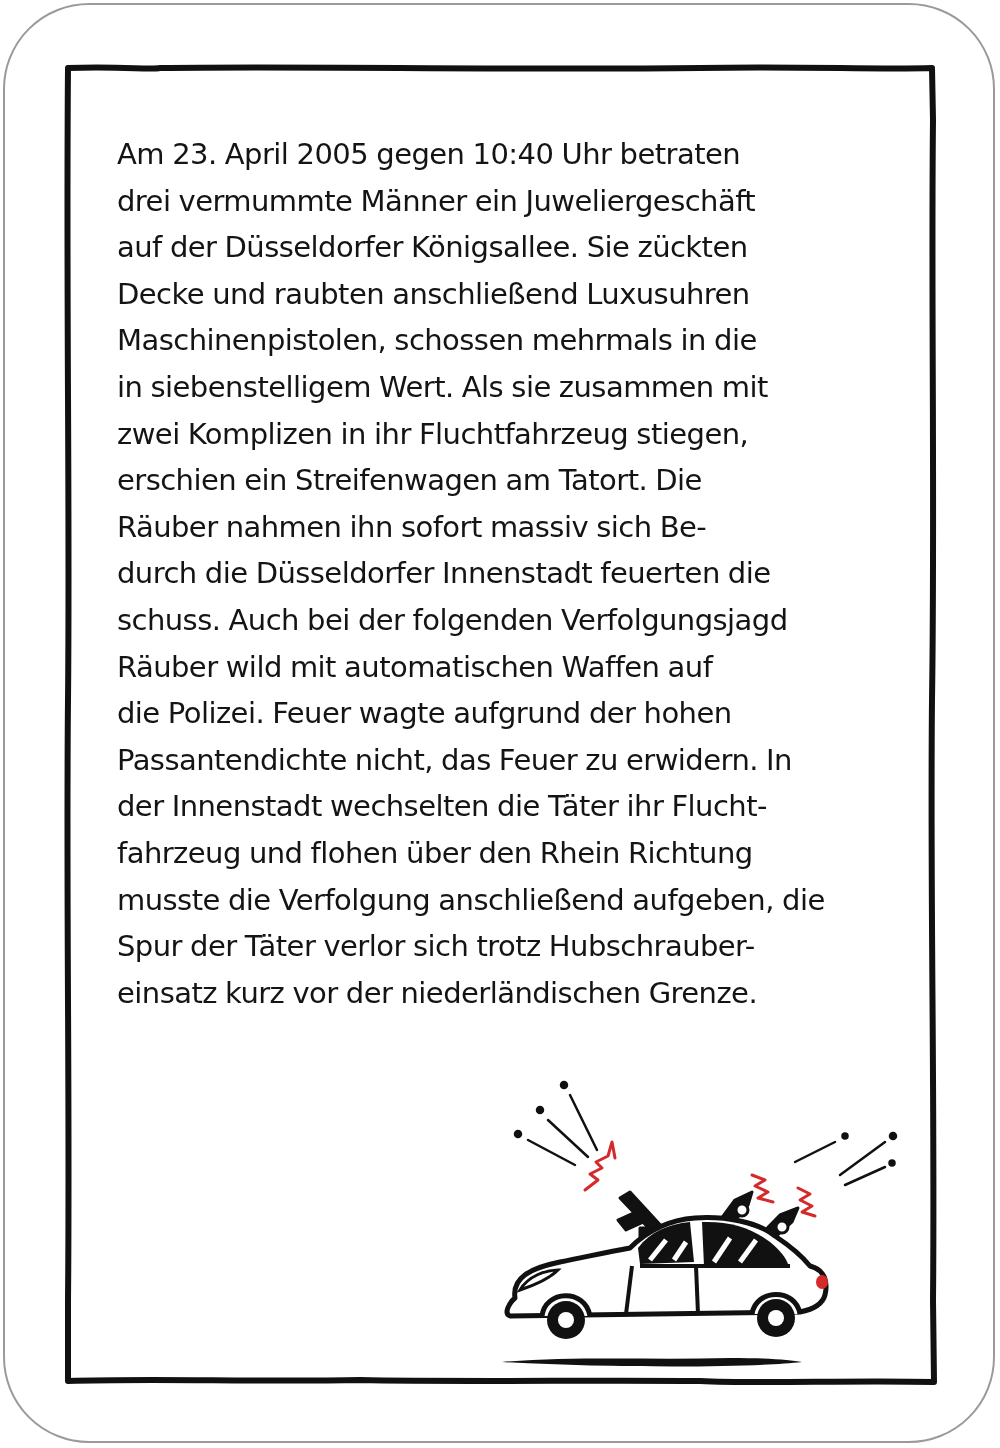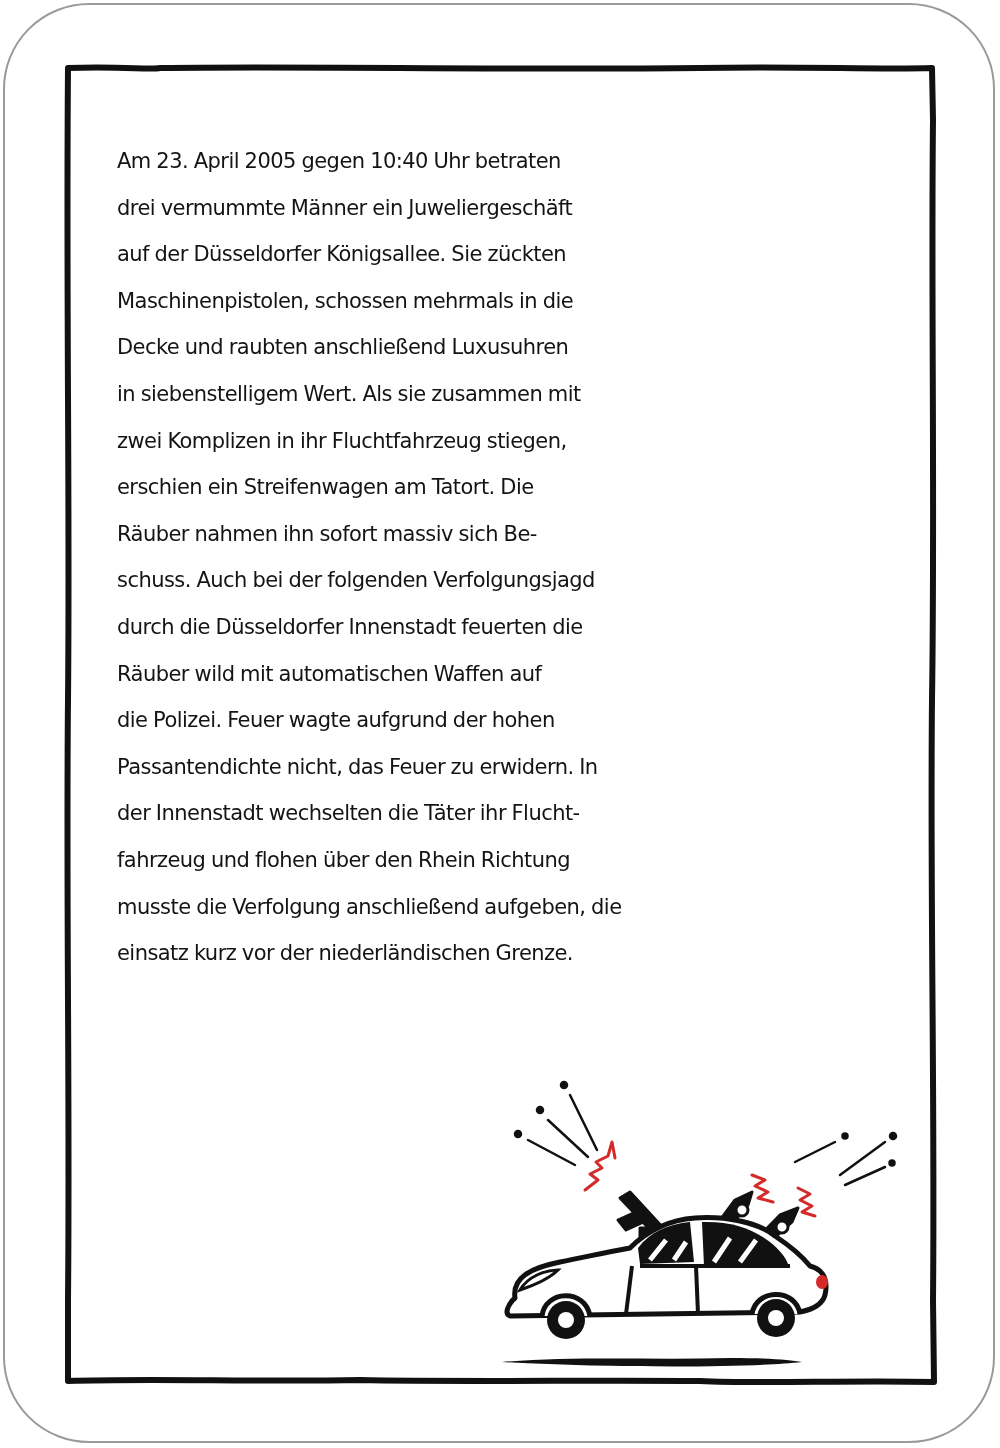--- a/index.html
+++ b/index.html
@@ -28,24 +28,24 @@
       position: absolute;
       left: 0;
       top: 0;
       width: 1000px;
       height: 1448px;
       pointer-events: none;
     }
     .text-block {
       position: absolute;
       left: 117px;
-      top: 138px;
+      top: 131px;
       width: 790px;
       font-family: "DejaVu Sans", sans-serif;
-      font-size: 21px;
+      font-size: 29px;
       line-height: 46.6px;
       color: #141414;
       letter-spacing: -0.55px;
       word-spacing: -0.5px;
     }
     .text-line {
       display: block;
       white-space: nowrap;
     }
     .illustration {
@@ -65,34 +65,35 @@
   <path d="M68,68 C120,66 150,70 160,68 C300,66 500,70 700,68 C800,66 880,70 932,68
            L933,120 C931,300 935,500 932,700 C930,900 935,1100 933,1300 L934,1382
            C850,1380 760,1384 700,1381 C600,1380 450,1382 360,1380 C250,1382 150,1378 68,1381
            L68,1300 C70,1100 66,900 68,700 C70,500 66,300 68,68 Z" fill="none" stroke="#111111" stroke-width="6" stroke-linejoin="round"></path>
 </svg>
 
 <div class="text-block">
   <span class="text-line">Am 23. April 2005 gegen 10:40 Uhr betraten</span>
   <span class="text-line">drei vermummte Männer ein Juweliergeschäft</span>
   <span class="text-line">auf der Düsseldorfer Königsallee. Sie zückten</span>
+  <span class="text-line">Decke und raubten anschließend Luxusuhren</span>
   <span class="text-line">Maschinenpistolen, schossen mehrmals in die</span>
-  <span class="text-line">Decke und raubten anschließend Luxusuhren</span>
   <span class="text-line">in siebenstelligem Wert. Als sie zusammen mit</span>
   <span class="text-line">zwei Komplizen in ihr Fluchtfahrzeug stiegen,</span>
   <span class="text-line">erschien ein Streifenwagen am Tatort. Die</span>
   <span class="text-line">Räuber nahmen ihn sofort massiv sich Be-</span>
+  <span class="text-line">durch die Düsseldorfer Innenstadt feuerten die</span>
   <span class="text-line">schuss. Auch bei der folgenden Verfolgungsjagd</span>
-  <span class="text-line">durch die Düsseldorfer Innenstadt feuerten die</span>
   <span class="text-line">Räuber wild mit automatischen Waffen auf</span>
   <span class="text-line">die Polizei. Feuer wagte aufgrund der hohen</span>
   <span class="text-line">Passantendichte nicht, das Feuer zu erwidern. In</span>
   <span class="text-line">der Innenstadt wechselten die Täter ihr Flucht-</span>
   <span class="text-line">fahrzeug und flohen über den Rhein Richtung</span>
   <span class="text-line">musste die Verfolgung anschließend aufgeben, die</span>
+  <span class="text-line">Spur der Täter verlor sich trotz Hubschrauber-</span>
   <span class="text-line">einsatz kurz vor der niederländischen Grenze.</span>
 </div>
 
 <svg class="illustration" viewBox="0 0 420 300" xmlns="http://www.w3.org/2000/svg">
 
   <g stroke="#111" stroke-width="2.5" stroke-linecap="round" fill="#111">
     <line x1="80" y1="25" x2="107" y2="80"></line>
     <circle cx="74" cy="15" r="3"></circle>
     <line x1="58" y1="50" x2="98" y2="87"></line>
     <circle cx="50" cy="40" r="3"></circle>

